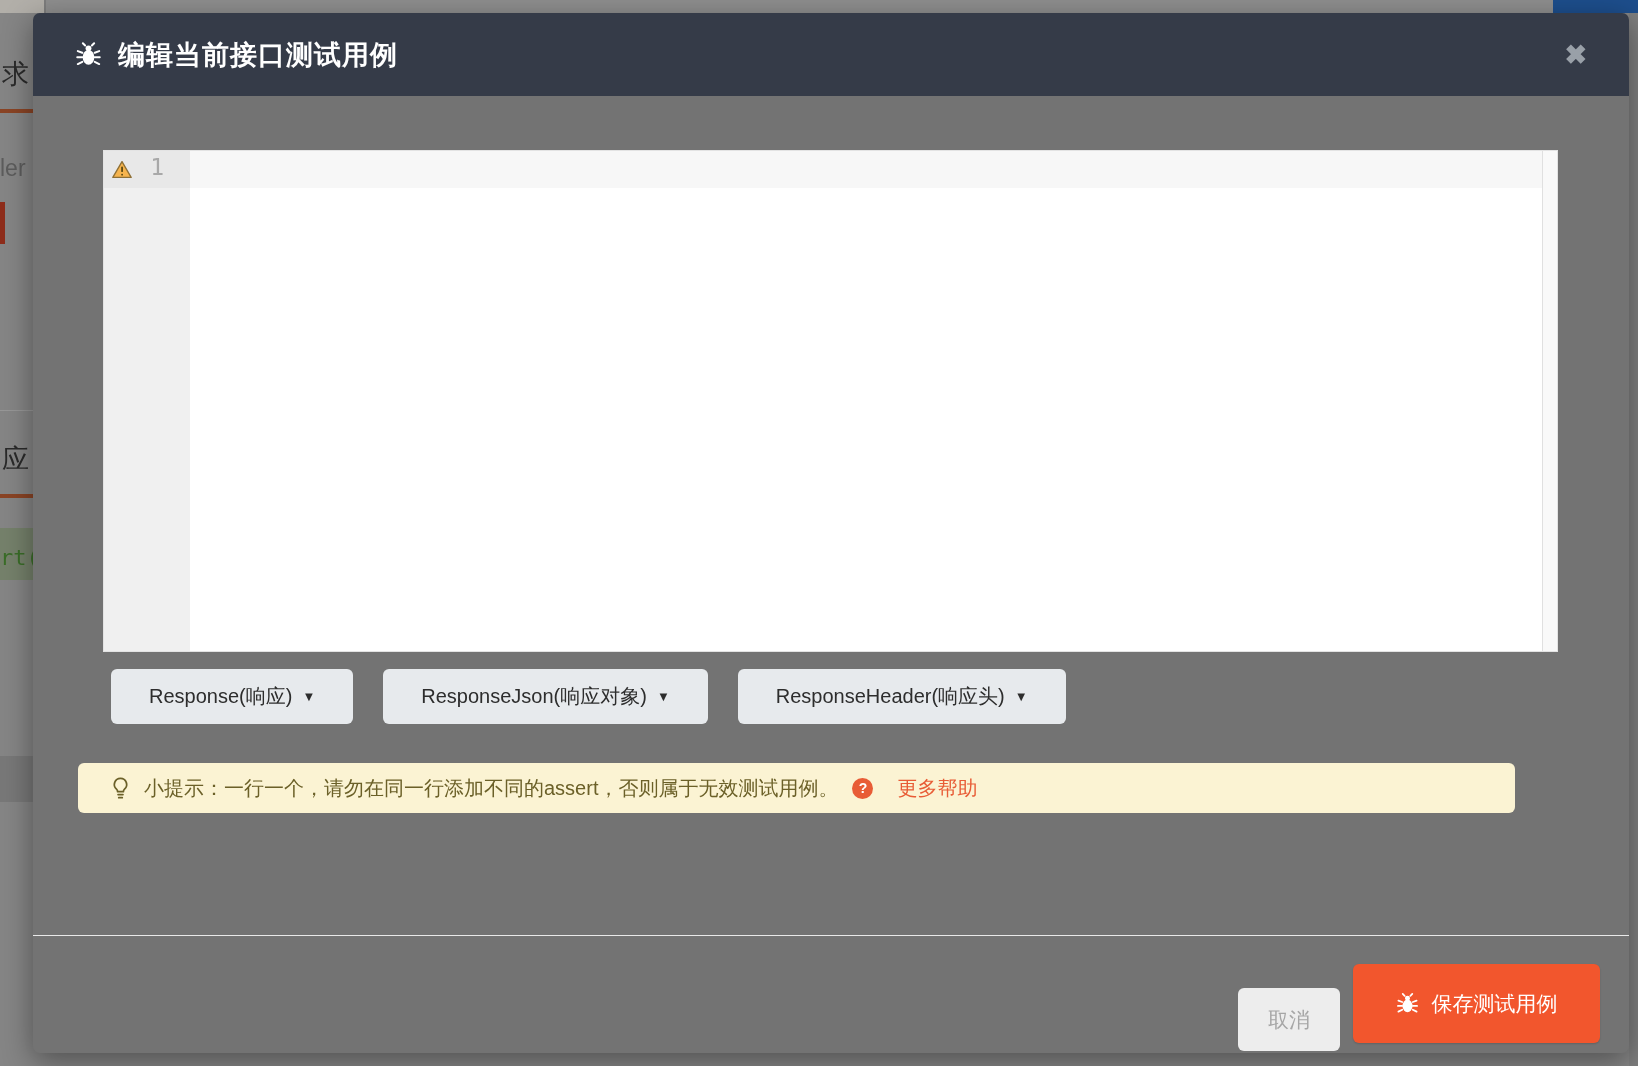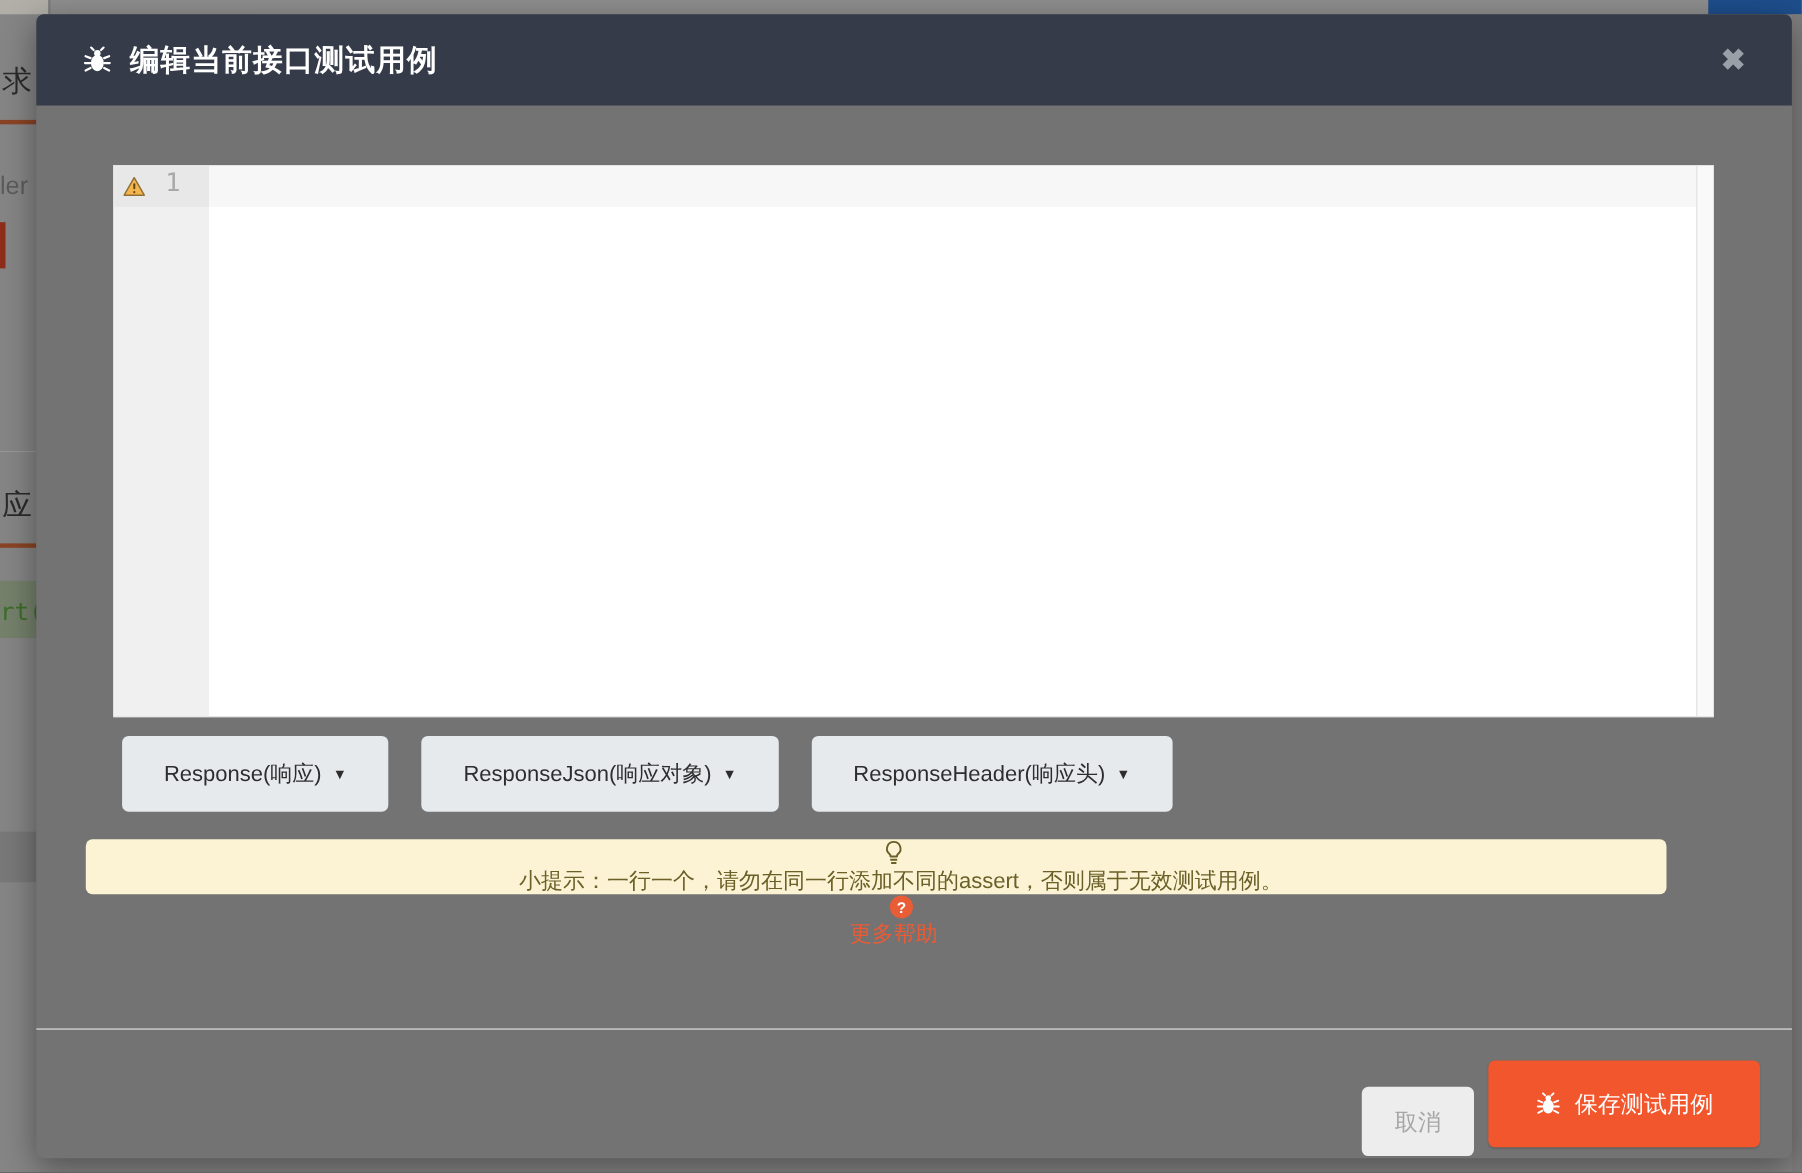--- a/index.html
+++ b/index.html
@@ -83,42 +83,42 @@
   .v-scrollbar{
     position:absolute;right:0;top:0;width:15px;height:100%;
     background:#f9f9f9;border-left:1px solid #e0e0e0;
   }
 
   
   .var-row{
     position:absolute;left:78px;top:656px;display:flex;gap:30px;
   }
   .var-btn{
-    height:69px;padding:0 38px;border:none;border-radius:6px;
+    height:55px;padding:0 38px;border:none;border-radius:6px;
     background:#e7eaed;color:#2d2d2d;font-size:20px;
     font-family:"Liberation Sans",sans-serif;
     display:flex;align-items:center;cursor:pointer;
   }
   .var-caret{font-size:13px;margin-left:10px;color:#2d2d2d;}
 
   
   .tip-box{
     position:absolute;left:45px;top:750px;width:1437px;height:50px;
     background:#fbf3d3;border-radius:6px;
-    display:flex;align-items:center;padding-left:32px;flex-direction:column;
+    display:flex;align-items:center;padding-left:32px;
   }
   .bulb-icon{display:inline-flex;flex:none;}
   .tip-text{color:#6b6028;font-size:20px;margin-left:13px;}
   .help-badge{
     flex:none;width:21px;height:21px;border-radius:50%;
     background:#e85c36;color:#ffffff;font-size:14px;font-weight:bold;
     display:flex;align-items:center;justify-content:center;
     margin-left:14px;
   }
-  .help-link{color:#e85c36;font-size:20px;margin-left:0;cursor:pointer;}
+  .help-link{color:#e85c36;font-size:20px;margin-left:24px;cursor:pointer;}
 
   
   .footer-divider{
     position:absolute;left:0;top:922px;width:100%;height:1px;background:#e9e9e9;
   }
   .btn-cancel{
     position:absolute;left:1205px;top:975px;width:102px;height:63px;
     background:#ededed;border:none;border-radius:6px;
     color:#a6a6a6;font-size:21px;cursor:pointer;
     font-family:Liberation Sans, sans-serif;

